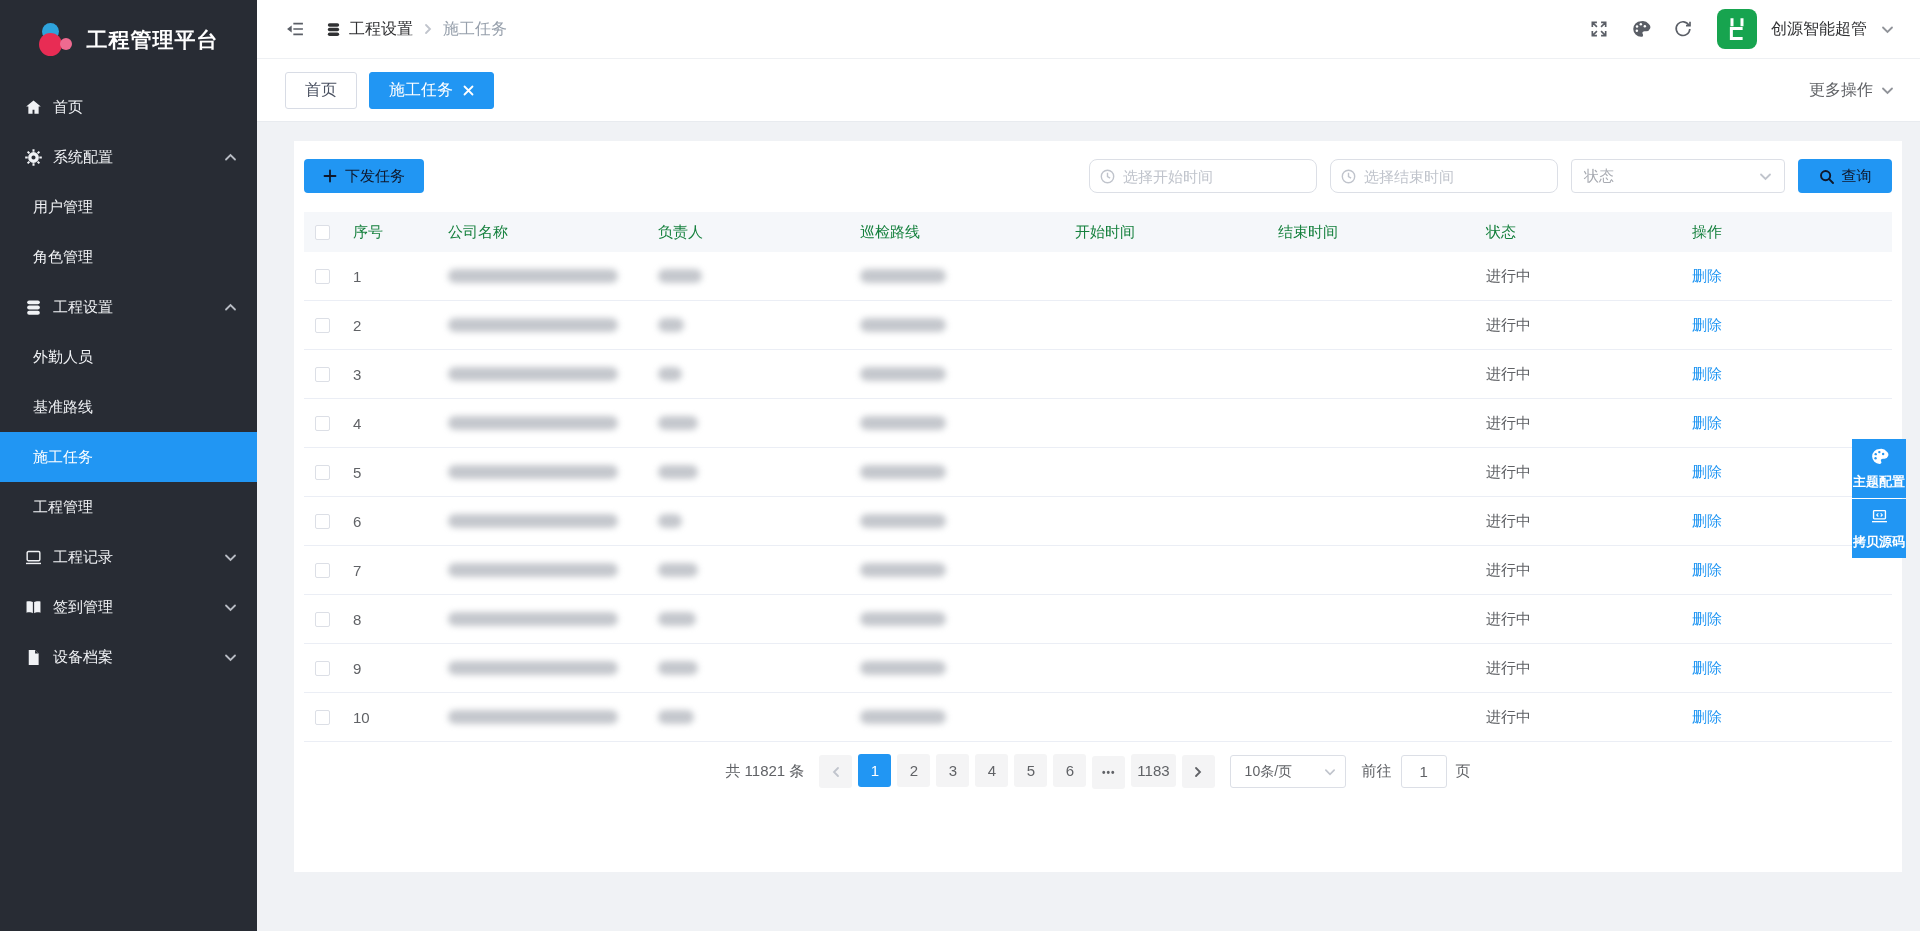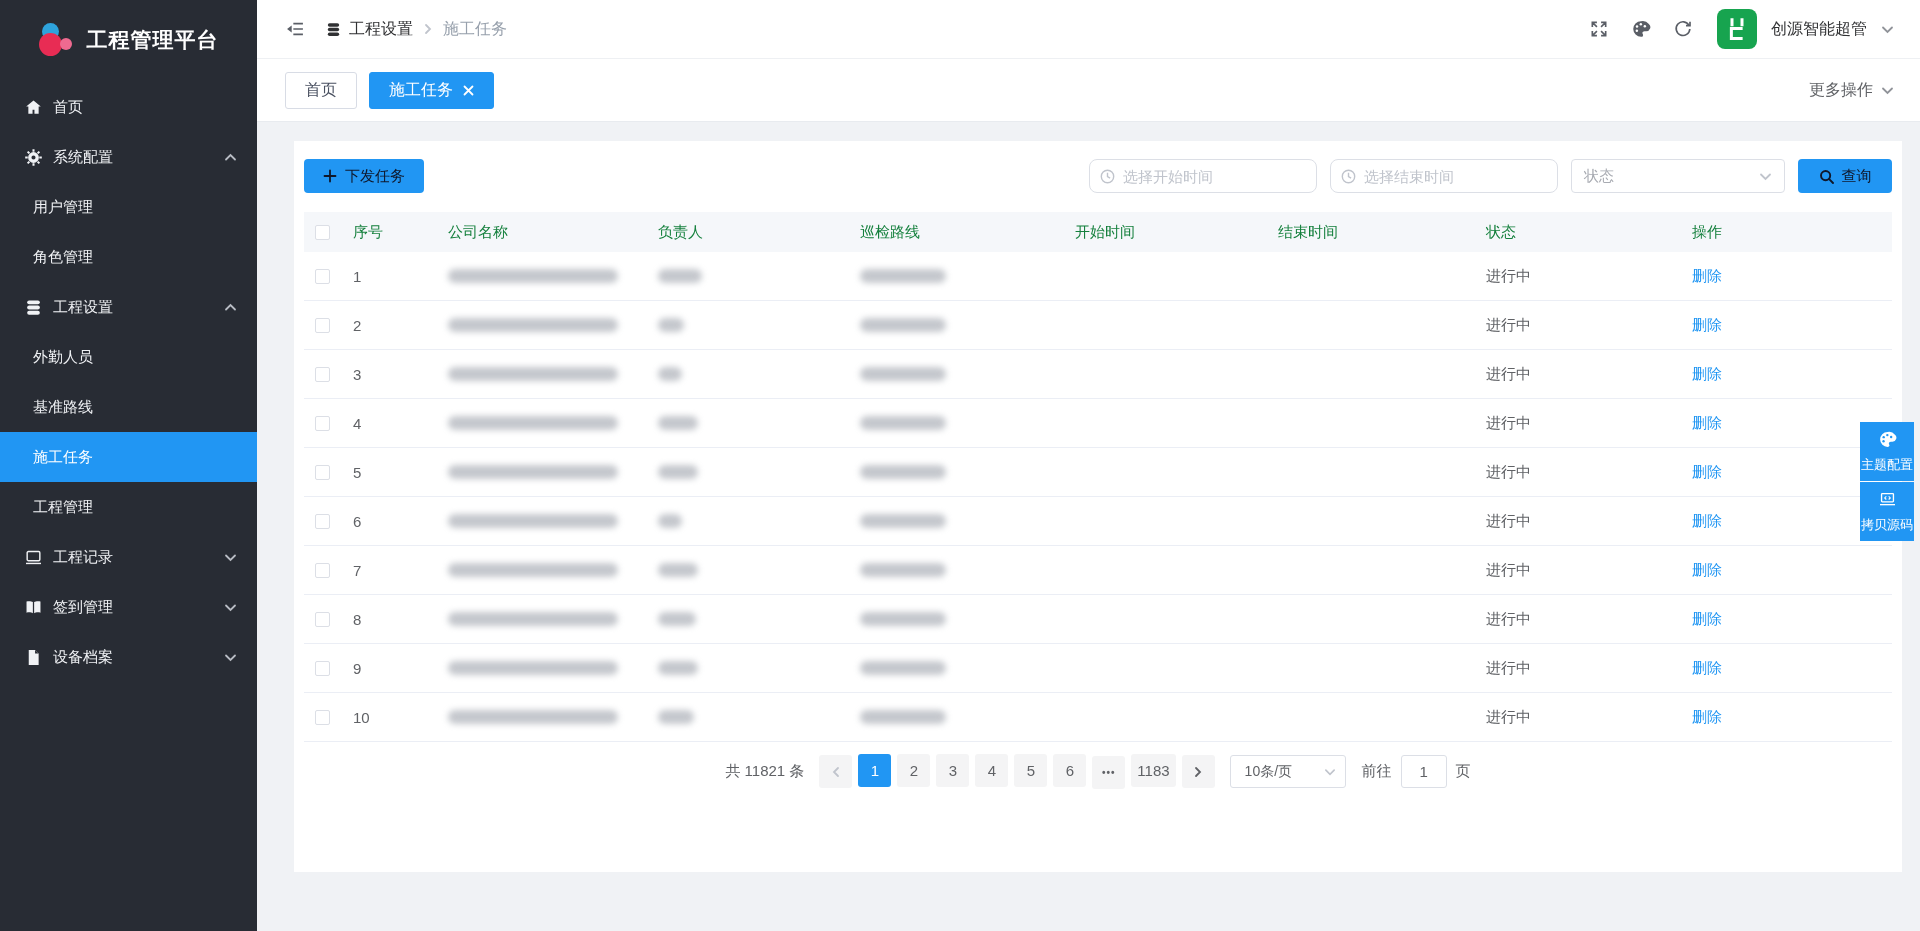--- a/index.html
+++ b/index.html
@@ -96,21 +96,21 @@
   .pg-btn .chev { width:12px; height:12px; }
   .pg-size { width:116px; height:33px; margin-left:12px; border:1px solid #dcdfe6; border-radius:3px; background:#fff;
              display:flex; align-items:center; padding:0 9px 0 14px; cursor:pointer; }
   .pg-size .val { flex:1; font-size:14px; color:#606266; }
   .pg-size .chev { width:12px; height:12px; color:#c0c4cc; }
   .pg-goto { display:flex; align-items:center; gap:9px; margin-left:16px; }
   .pg-goto input { width:46px; height:33px; border:1px solid #dcdfe6; border-radius:3px; text-align:center;
                    font-size:15px; color:#606266; outline:none; font-family:inherit; }
 
   
-  .float-tools { position:fixed; right:0; top:422px; width:60px; z-index:50; }
+  .float-tools { position:fixed; right:0; top:439px; width:68px; z-index:50;font-weight:bold; }
   .float-btn { width:54px; background:#2196f3; color:#fff; text-align:center; padding:8px 0 7px; cursor:pointer; margin-bottom:1px; }
   .float-btn .ic { width:19px; height:19px; color:#fff; }
   .float-btn .flbl { font-size:13px; margin-top:3px; }
 </style>
 </head>
 <body>
 
 <svg width="0" height="0" style="position:absolute">
   <defs>
     <g id="i-home">

